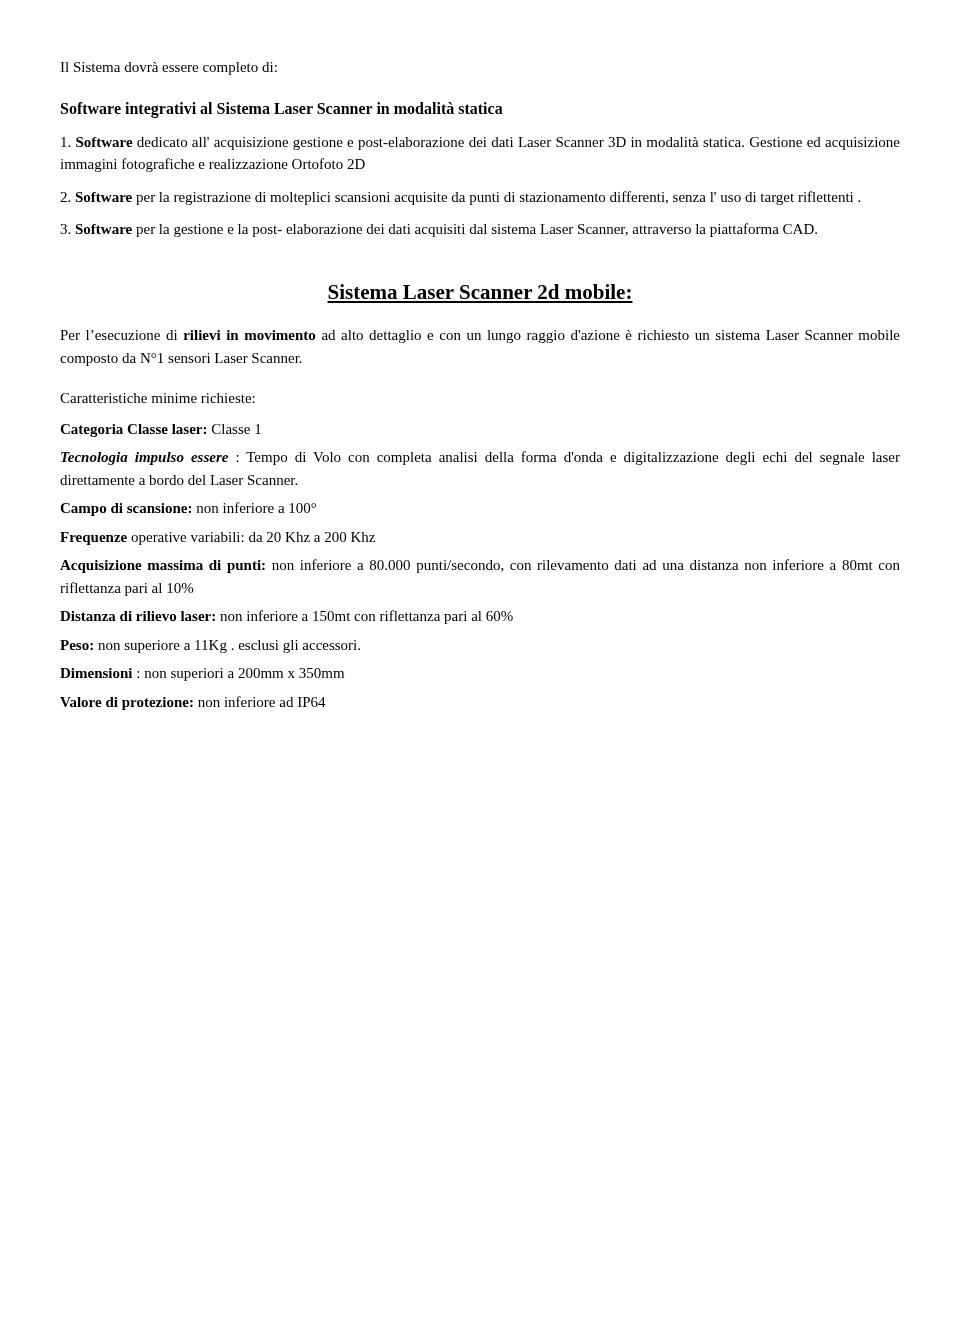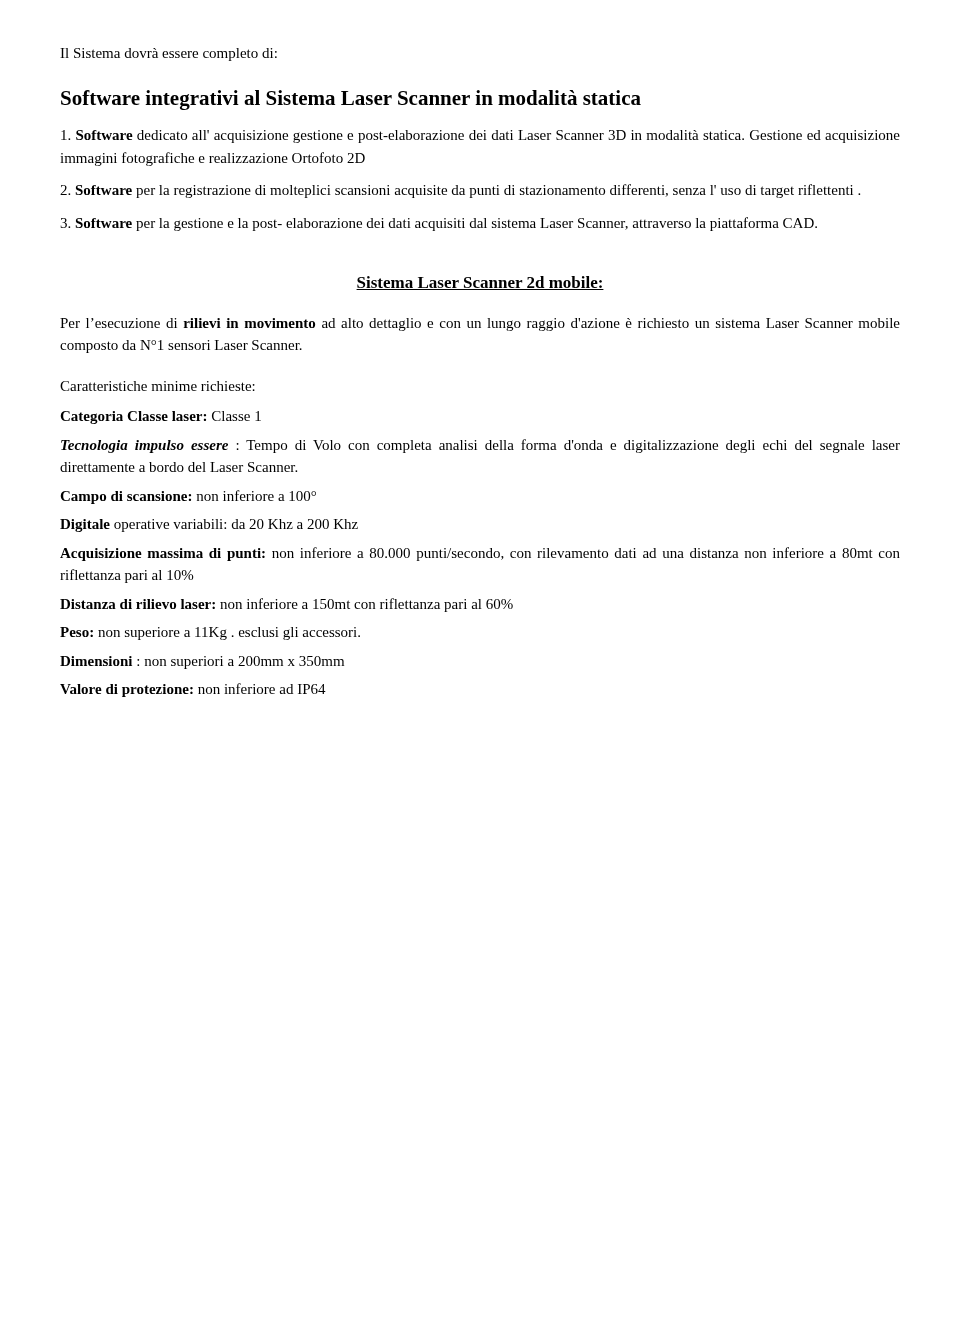--- a/index.html
+++ b/index.html
@@ -10,38 +10,38 @@
     body {
       background: #fff;
       font-family: 'Times New Roman', Times, serif;
       font-size: 15px;
       color: #000;
       padding: 40px 60px;
       line-height: 1.5;
     }
     .page {
       max-width: 860px;
-      margin: 2px auto;
+      margin: 16px auto;
     }
     .intro-paragraph {
       margin-bottom: 12px;
       text-align: left;
     }
     .software-heading {
-      font-size: 21px;
+      font-size: 16px;
       font-weight: bold;
       margin: 18px 0 10px 0;
     }
     .numbered-item {
       margin: 10px 0;
       text-align: justify;
     }
     .section-title {
       text-align: center;
-      font-size: 17px;
+      font-size: 21px;
       font-weight: bold;
       text-decoration: underline;
       margin: 36px 0 16px 0;
     }
     .section-paragraph {
       text-align: justify;
       margin-bottom: 18px;
     }
     .characteristics-heading {
       margin: 18px 0 8px 0;
@@ -98,21 +98,21 @@
       <b><i>Tecnologia impulso essere</i></b>
       <span>: Tempo di Volo con   completa analisi della forma d'onda  e digitalizzazione degli echi del segnale laser direttamente a bordo del Laser Scanner.</span>
     </p>
 
     <p class="char-line">
       <b>Campo di scansione:</b>
       <span> non inferiore a  100°</span>
     </p>
 
     <p class="char-line">
-      <b>Digitale</b>
+      <b>Frequenze</b>
       <span> operative variabili: da 20 Khz a 200 Khz</span>
     </p>
 
     <p class="char-line">
       <b>Acquisizione massima di punti:</b>
       <span> non inferiore a 80.000 punti/secondo,  con rilevamento dati ad una distanza non inferiore a 80mt con riflettanza pari al 10%</span>
     </p>
 
     <p class="char-line">
       <b>Distanza di rilievo laser:</b>

